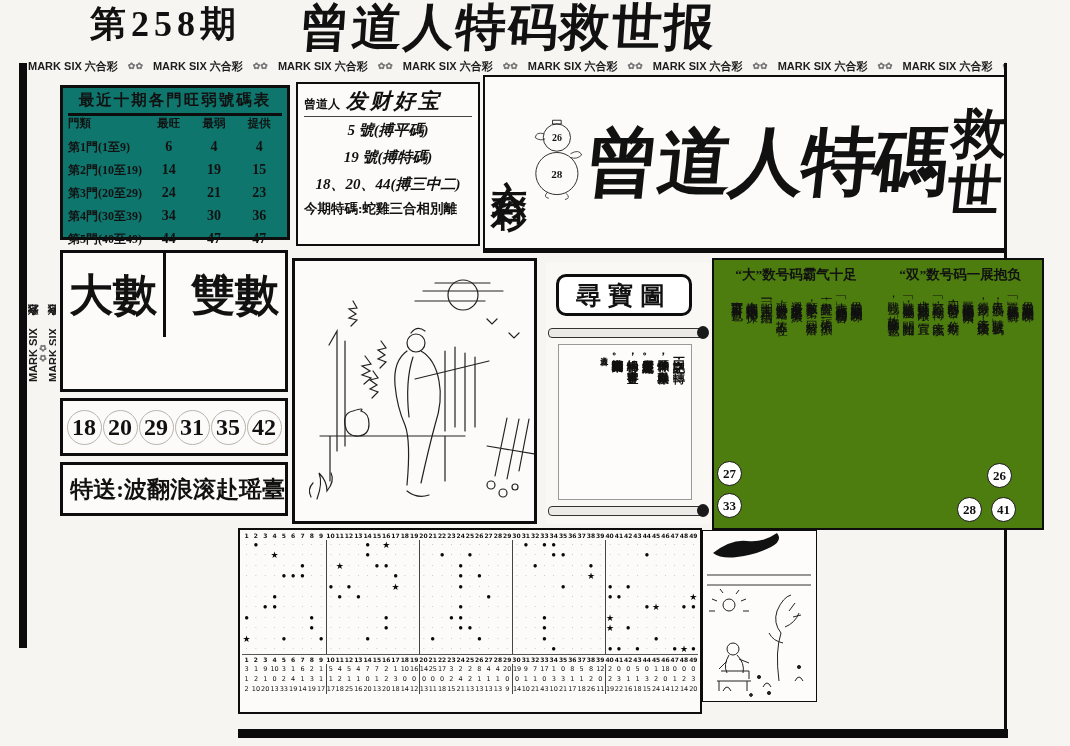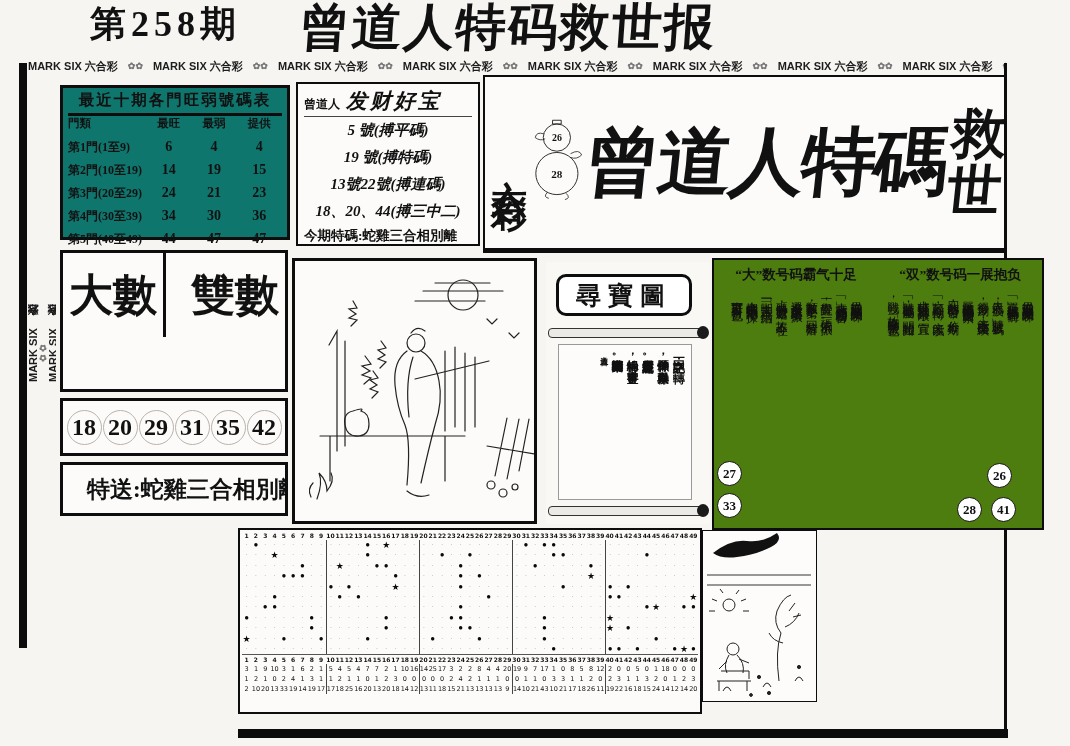--- a/index.html
+++ b/index.html
@@ -56,21 +56,21 @@
   .d1-cells{display:flex;height:84px;gap:19px;}
   .d1-cells div{flex:1;display:flex;align-items:center;justify-content:center;
                 font-size:44px;font-weight:900;}
   .d1-cells .lft{border-right:3px solid #0d0d0d;}
   .boxD2{left:60px;top:398px;width:228px;height:58px;border:3px solid #0d0d0d;background:#fcfbf9;
          box-sizing:border-box;display:flex;align-items:center;justify-content:center;gap:1px;}
   .circle-num{width:33px;height:33px;border:1.5px solid #b9b4ad;border-radius:50%;
               display:flex;align-items:center;justify-content:center;
               font-size:24px;font-weight:bold;}
   .boxD3{left:60px;top:462px;width:228px;height:54px;border:3px solid #0d0d0d;background:#fcfbf9;
-         box-sizing:border-box;display:flex;align-items:center;justify-content:flex-start;
+         box-sizing:border-box;display:flex;align-items:center;justify-content:flex-end;
          font-size:23px;white-space:nowrap;overflow:hidden;padding-left:24px;}
   .boxD3 .lbl{font-weight:900;}
   .boxD3 .txt{font-weight:bold;}
   
   .boxE{left:292px;top:258px;width:245px;height:266px;border:3px solid #0d0d0d;background:#fcfbf9;
         box-sizing:border-box;}
   
   .boxF{left:546px;top:262px;width:164px;height:262px;background:#f9f8f5;}
   .tm-title{position:absolute;left:10px;top:12px;width:136px;height:42px;border:3.5px solid #0d0d0d;
             border-radius:10px;display:flex;align-items:center;justify-content:center;
@@ -197,21 +197,20 @@
   </div>
 
   <div class="abs boxB">
     <div class="b-head">
       <span class="b-owner">曾道人</span>
       <span class="b-title">发财好宝</span>
     </div>
     <div>
         <div class="b-line">5 號(搏平碼)</div>
         <div class="b-line">19 號(搏特碼)</div>
-        <div class="b-line">13號22號(搏連碼)</div>
         <div class="b-line">18、20、44(搏三中二)</div>
       </div>
     <div class="b-foot">今期特碼:蛇雞三合相別離</div>
   </div>
 
   <div class="abs boxC">
     <div class="lottery-v">六合彩</div>
     <svg width="92" height="150" viewBox="0 0 92 150">
       <path d="M38 6 h14 v6 h-14 z" fill="none" stroke="#222" stroke-width="1.5"></path>
       <circle cx="45" cy="34" r="22" fill="none" stroke="#222" stroke-width="1.5"></circle>
@@ -238,21 +237,21 @@
   <div class="abs boxD2">
       <span class="circle-num">18</span>
       <span class="circle-num">20</span>
       <span class="circle-num">29</span>
       <span class="circle-num">31</span>
       <span class="circle-num">35</span>
       <span class="circle-num">42</span>
     </div>
   <div class="abs boxD3">
     <span class="lbl">特送:</span>
-    <span class="txt">蛇雞三合相別離</span>
+    <span class="txt">波翻浪滚赴瑶臺</span>
   </div>
 
   <div class="abs boxE">
     <svg width="239" height="260" viewBox="0 0 239 260">
       <g fill="none" stroke="#222" stroke-width="1.2" stroke-linecap="round">
         <circle cx="168" cy="34" r="15"></circle>
         <path d="M128 30 h80 M120 40 h70 M140 22 h55"></path>
         <path d="M192 58 l5 5 l5 -5 M214 72 l5 5 l5 -5"></path>
         <path d="M42 190 V70 l-8 14 M50 185 V80"></path>
         <path d="M70 95 l6 8 l-9 2 l8 5 l-8 4 l9 3 l-7 6"></path>

